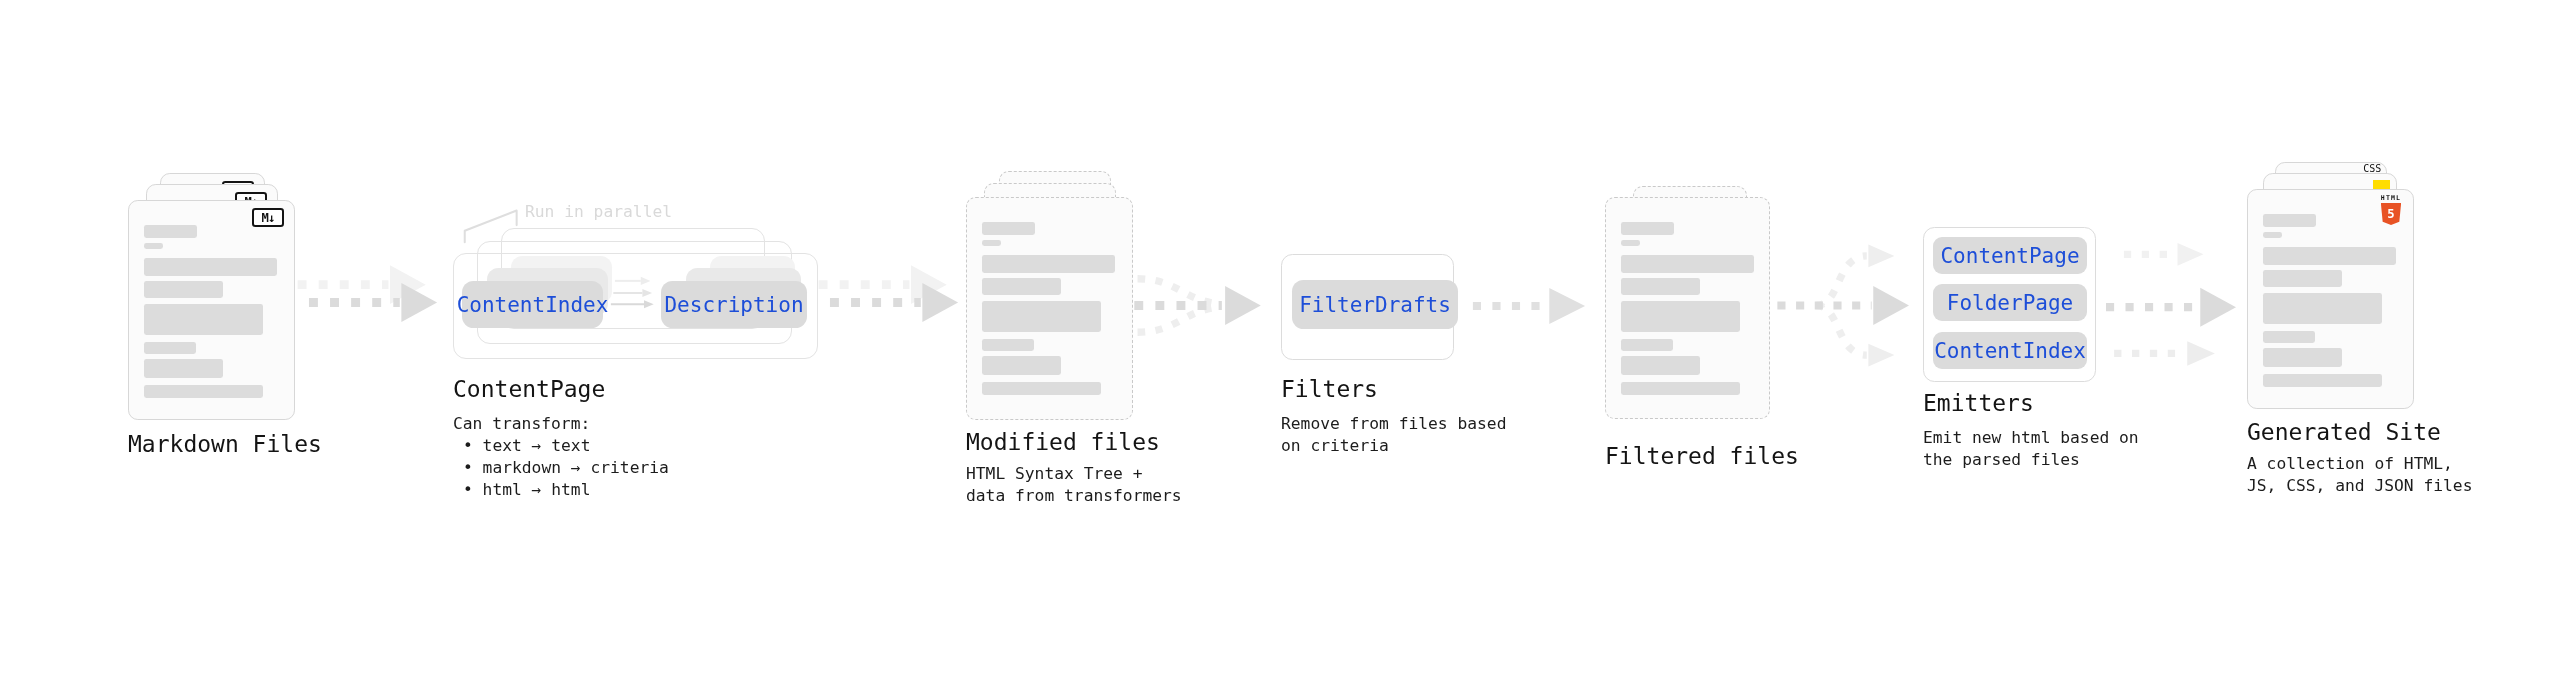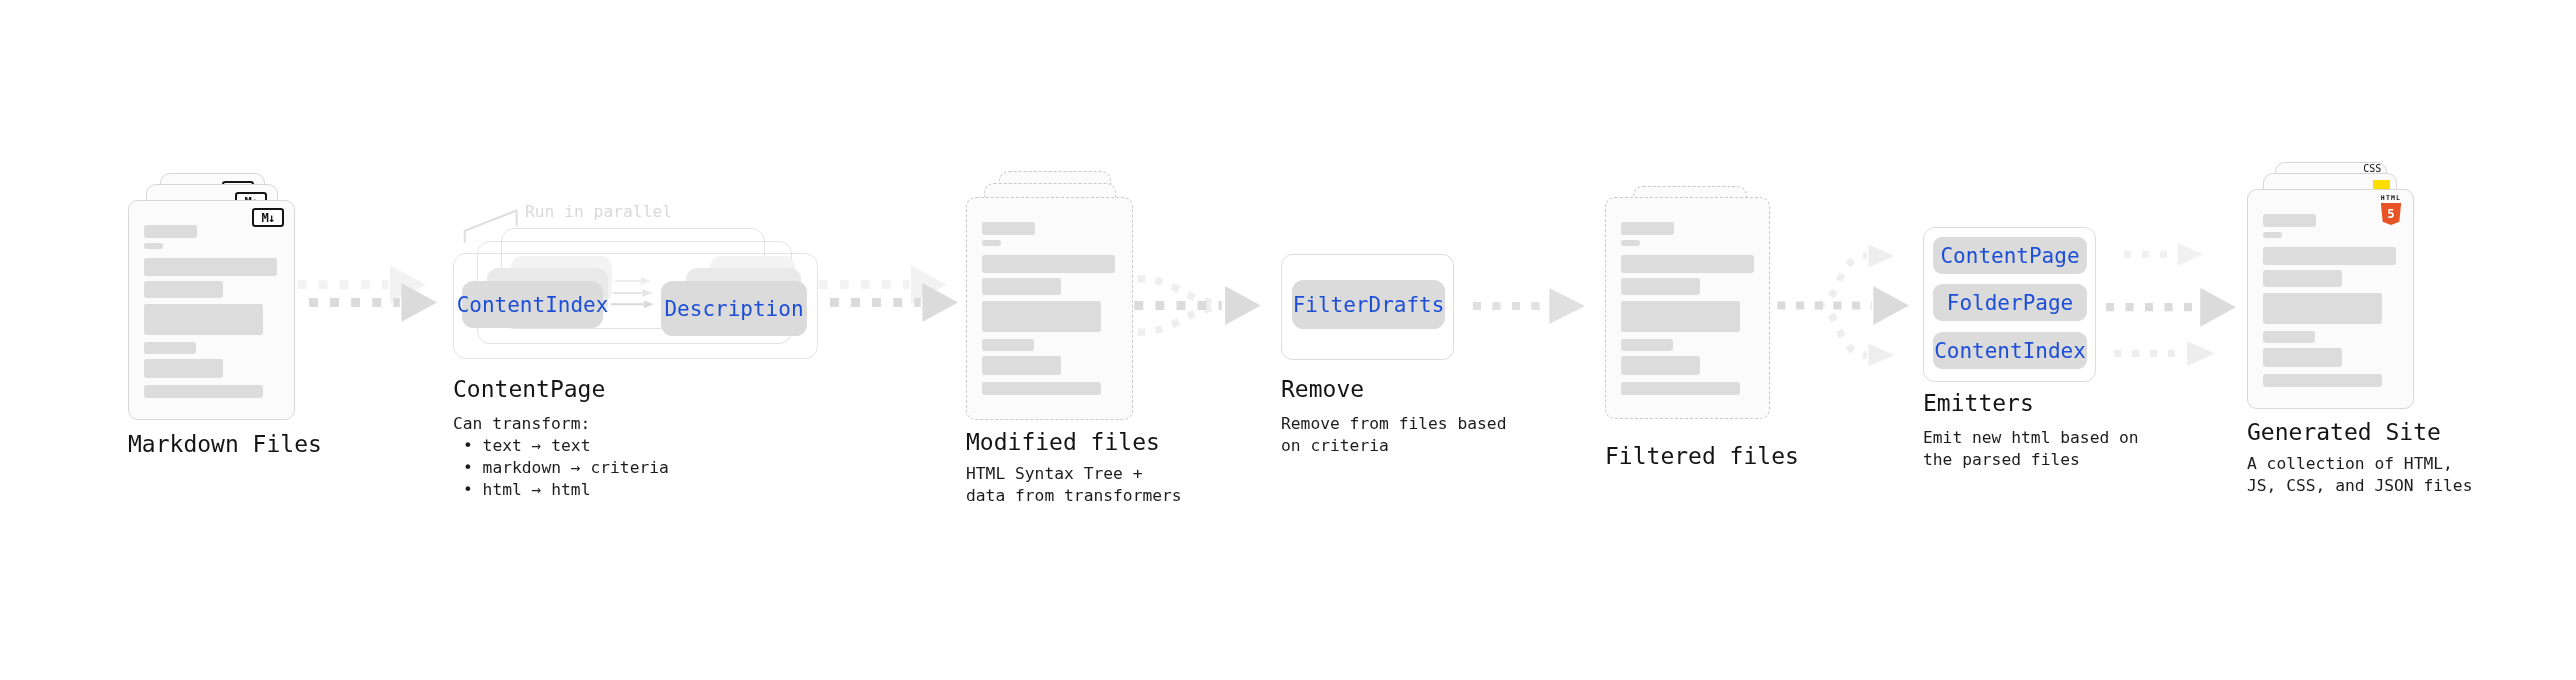--- a/index.html
+++ b/index.html
@@ -85,21 +85,21 @@
       <polyline points="12,53 12,39 76,14 76,32" fill="none" stroke="#dedede" stroke-width="2.5" stroke-linejoin="round" stroke-linecap="round"></polyline>
     </svg>
     <div class="note" style="left:525px;top:202px;">Run in parallel</div>
 
     <div class="pill g2" style="left:511px;top:256px;width:101px;height:47px;"></div>
     <div class="pill g1" style="left:487px;top:268px;width:121px;height:47px;"></div>
     <div class="pill" style="left:462px;top:281px;width:141px;height:47px;">ContentIndex</div>
 
     <div class="pill g2" style="left:710px;top:256px;width:85px;height:47px;"></div>
     <div class="pill g1" style="left:686px;top:268px;width:115px;height:47px;"></div>
-    <div class="pill" style="left:661px;top:281px;width:146px;height:55px;">Description</div>
+    <div class="pill" style="left:661px;top:281px;width:146px;height:47px;">Description</div>
 
     <svg style="left:605px;top:272px;" width="57" height="42" viewBox="0 0 70 52">
       <line x1="12" y1="11" x2="44" y2="11" stroke="#ededed" stroke-width="2.5"></line>
       <polygon points="44,6 56,11 44,16" fill="#ededed"></polygon>
       <line x1="10" y1="26" x2="46" y2="26" stroke="#e5e5e5" stroke-width="2.5"></line>
       <polygon points="46,21 58,26 46,31" fill="#e5e5e5"></polygon>
       <line x1="7" y1="40" x2="48" y2="40" stroke="#d9d9d9" stroke-width="2.5"></line>
       <polygon points="48,35 60,40 48,45" fill="#d9d9d9"></polygon>
     </svg>
 
@@ -139,22 +139,22 @@
 
   <svg style="left:1131px;top:252px;" width="142" height="107" viewBox="0 0 175 132">
     <path d="M 8,33 C 58,33 66,62 112,64" fill="none" stroke="#eeeeee" stroke-width="9" stroke-dasharray="9 13"></path>
     <path d="M 8,99 C 58,99 66,70 112,68" fill="none" stroke="#eeeeee" stroke-width="9" stroke-dasharray="9 13"></path>
     <line x1="4" y1="66" x2="112" y2="66" stroke="#dbdbdb" stroke-width="11" stroke-dasharray="11 15"></line>
     <polygon points="116,42 160,66 116,90" fill="#dbdbdb"></polygon>
   </svg>
 
   <div>
     <div class="panel" style="left:1281px;top:254px;width:173px;height:106px;"></div>
-    <div class="pill" style="left:1292px;top:280px;width:153px;height:49px;">FilterDrafts</div>
-    <div class="h" style="left:1281px;top:375px;">Remove</div>
+    <div class="pill" style="left:1292px;top:280px;width:166px;height:49px;">FilterDrafts</div>
+    <div class="h" style="left:1281px;top:375px;">Filters</div>
     <div class="sub" style="left:1281px;top:413px;">Remove from files based
 on criteria</div>
   </div>
 
   <svg style="left:1468px;top:270px;" width="122" height="72" viewBox="0 0 150 88">
     <line x1="6" y1="44" x2="98" y2="44" stroke="#e0e0e0" stroke-width="10" stroke-dasharray="10 14"></line>
     <polygon points="100,22 144,44 100,66" fill="#e0e0e0"></polygon>
   </svg>
 
   <div>

